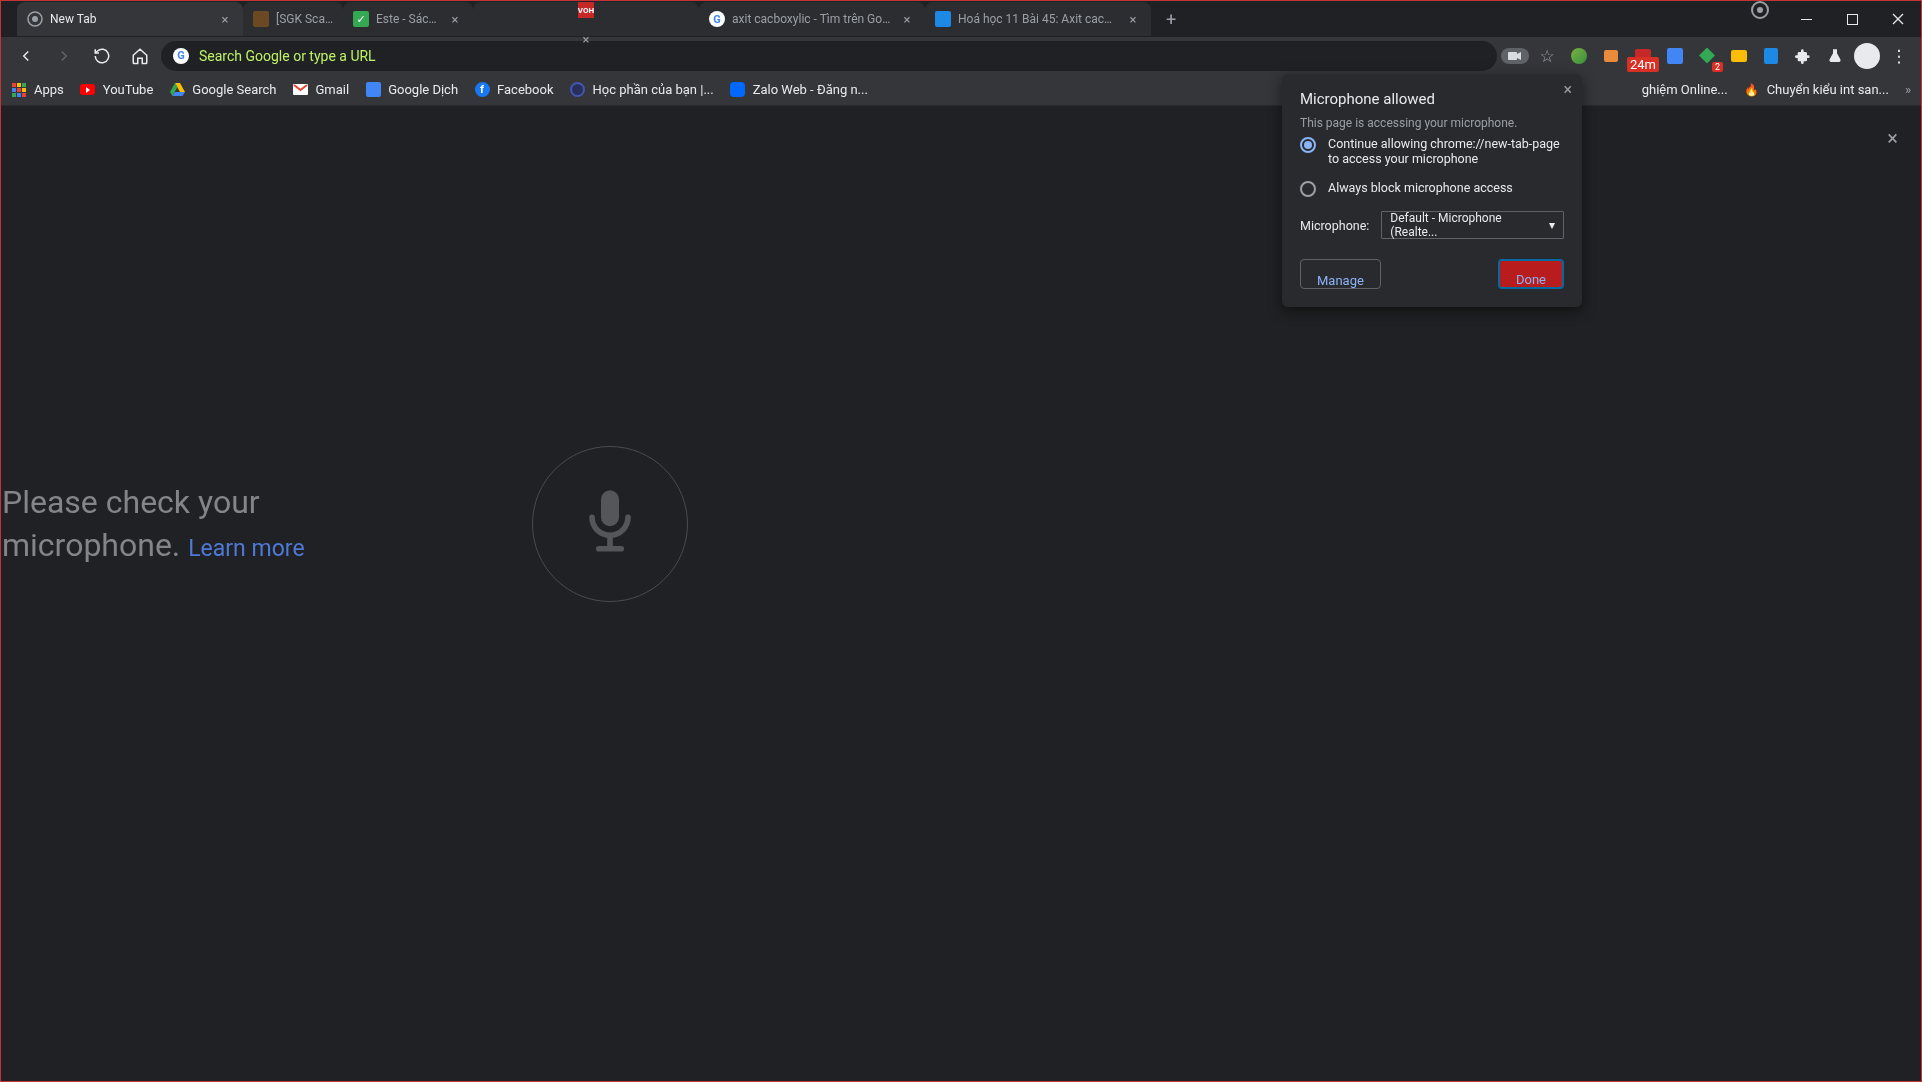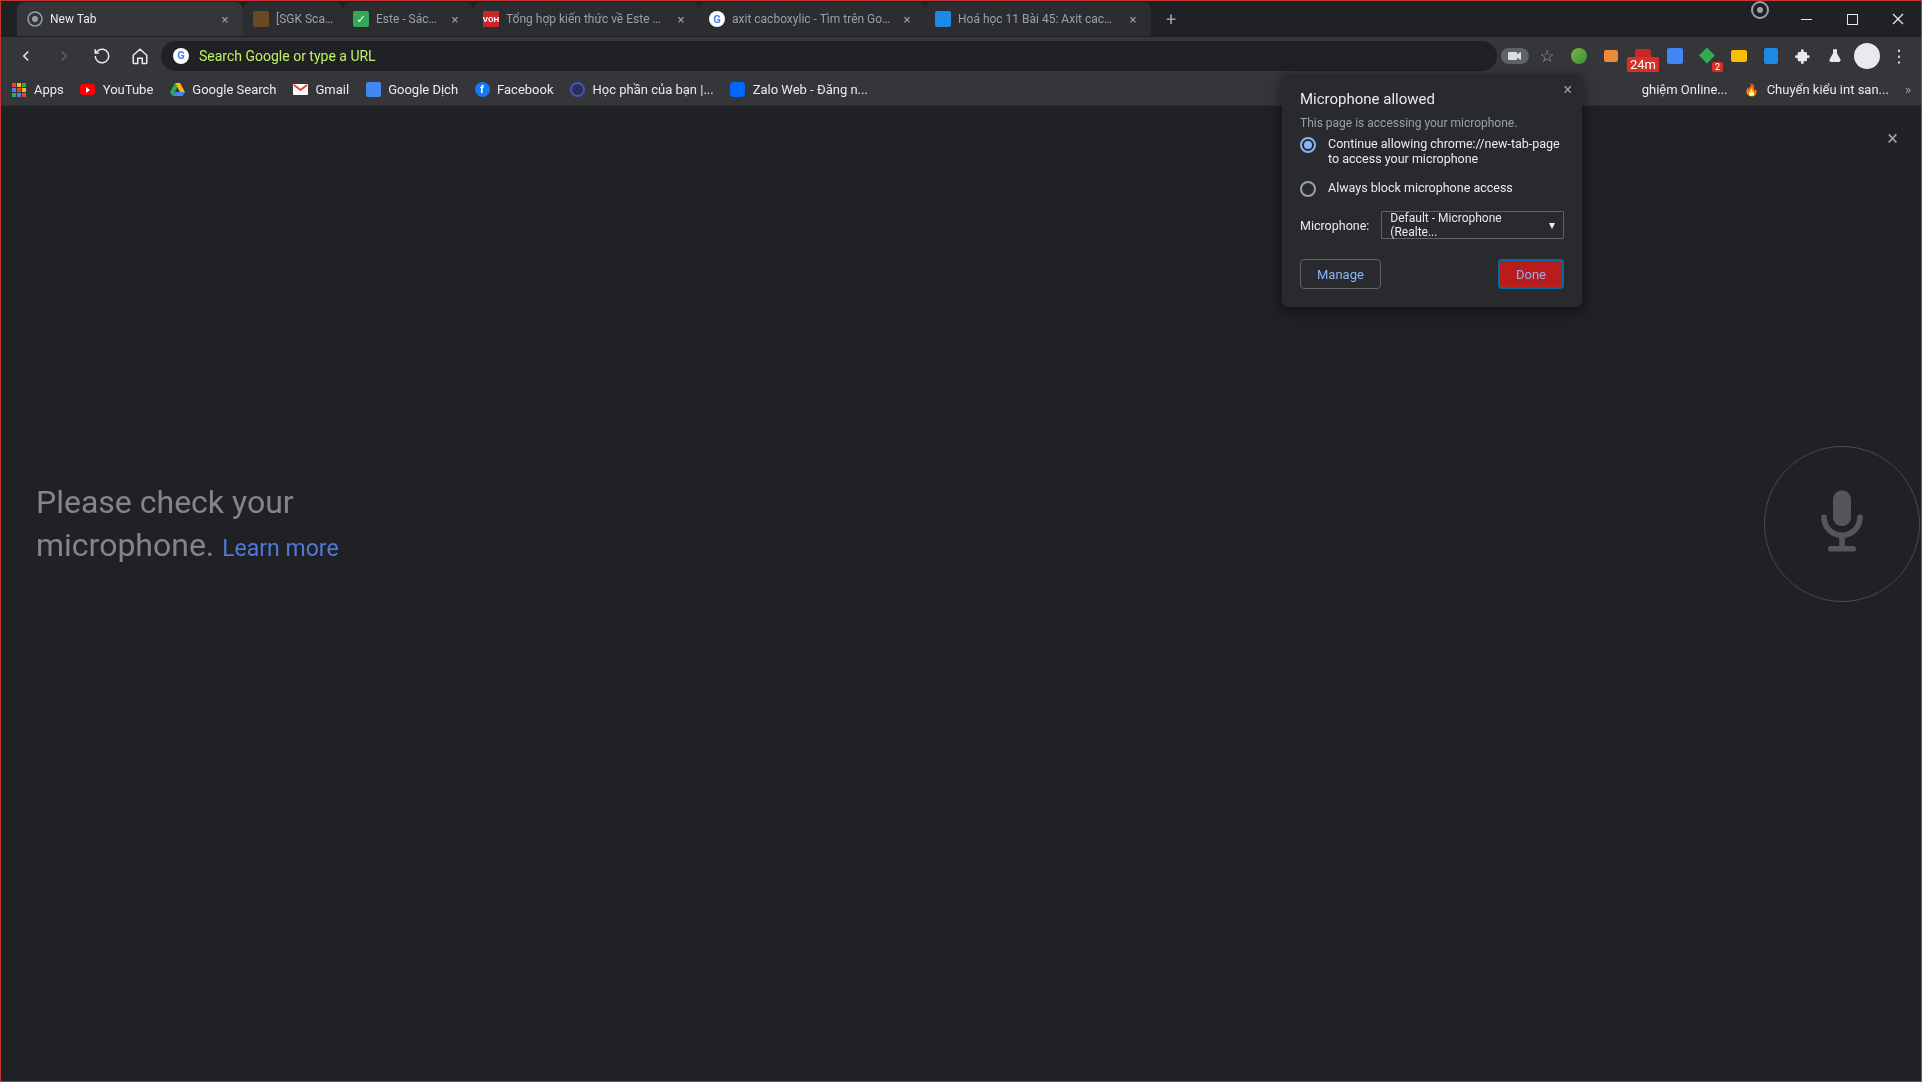--- a/index.html
+++ b/index.html
@@ -112,21 +112,21 @@
 .content {
   position: absolute; left: 1px; right: 1px; top: 105px; bottom: 1px;
   background: #202124;
 }
 .close-content {
   position: absolute; right: 22px; top: 20px; color: #9aa0a6;
   font-size: 20px; cursor: pointer;
 }
 .mic-msg-area {
   position: absolute; left: 0; right: 0; top: 340px;
-  display: flex; align-items: center; justify-content: space-between; gap: 110px; padding-left: 34px;
+  display: flex; align-items: center; justify-content: flex-start; gap: 110px;
 }
 .mic-text { font-size: 32px; color: #838589; line-height: 1.35; max-width: 420px; }
 .mic-text a { color: #4f79d6; font-size: 23px; text-decoration: none; }
 .mic-circle {
   width: 156px; height: 156px; border: 1px solid #4a4b4e; border-radius: 50%;
   display: flex; align-items: center; justify-content: center;
 }
 .mic-svg { fill: #555659; }
 .popover {
   position: absolute; right: 339px; top: 73px; width: 300px;
@@ -149,21 +149,21 @@
 .radio-row .r.off { border-color: #9aa0a6; }
 .mic-select-row { display: flex; align-items: center; gap: 12px; font-size: 12.5px; margin-bottom: 20px; margin-top: 4px; }
 .mic-select {
   flex: 1; height: 28px; background: #292a2d; border: 1px solid #5f6368;
   border-radius: 1px; padding: 0 8px; display: flex; align-items: center;
   justify-content: space-between; font-size: 12px; color: #e8eaed; cursor: pointer;
 }
 .popover-btns { display: flex; justify-content: space-between; }
 .pbtn {
   height: 30px; padding: 0 16px; border-radius: 4px; font-size: 13px;
-  display: flex; align-items: center; border: 1px solid #5f6368; cursor: pointer;
+  display: flex; align-items: flex-end; border: 1px solid #5f6368; cursor: pointer;
 }
 .pbtn.manage { color: #8ab4f8; background: transparent; }
 .pbtn.done { color: #8ab4f8; background: #b91c1c; border: 2px solid #0369a1; }
 .badge24m {
   position: absolute; bottom: -2px; left: -2px;
   background: #d93025; color: #fff; font-size: 13px;
   border-radius: 2px; padding: 0 3px;
 }
 .badge2 {
   position: absolute; bottom: -2px; right: -2px;
@@ -187,21 +187,21 @@
   </div>
   <div class="tab" style="width:100px;">
     <span class="favicon" style="background:#6b4a23;border-radius:2px;"></span>
     <span class="title">[SGK Scan]</span>
   </div>
   <div class="tab" style="width:130px;">
     <span class="favicon" style="background:#34a853;border-radius:2px;color:#fff;">✓</span>
     <span class="title">Este - Sách Giáo K</span>
     <span class="close-x">×</span>
   </div>
-  <div class="tab" style="width:226px;">
+  <div class="tab" style="width:226px;flex-direction:column;">
     <span class="favicon" style="background:#c62828;color:#fff;font-size:8px;font-weight:bold;">VOH</span>
     <span class="title">Tổng hợp kiến thức về Este giúp</span>
     <span class="close-x">×</span>
   </div>
   <div class="tab" style="width:226px;">
     <span class="favicon" style="background:#fff;border-radius:50%;color:#4285f4;font-weight:bold;">G</span>
     <span class="title">axit cacboxylic - Tìm trên Google</span>
     <span class="close-x">×</span>
   </div>
   <div class="tab" style="width:226px;">

